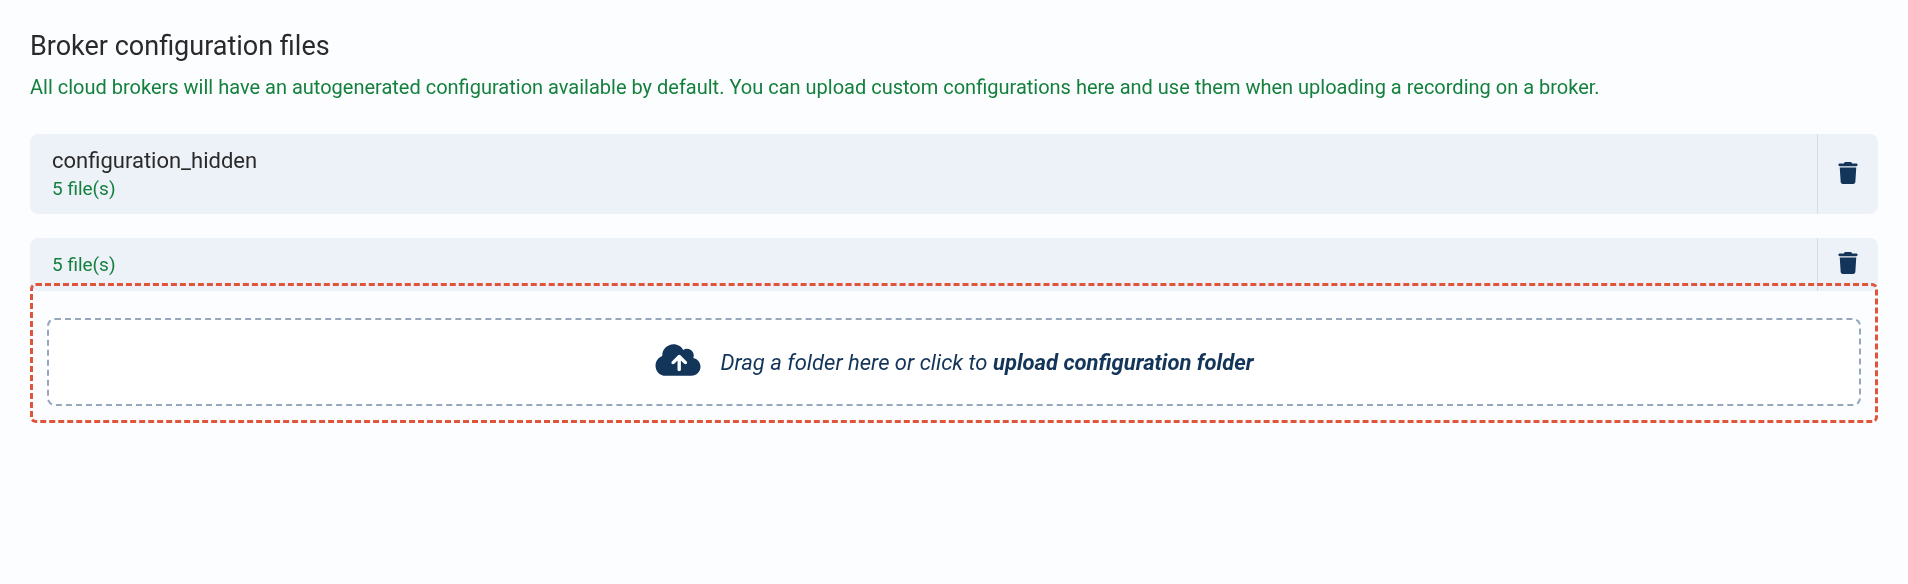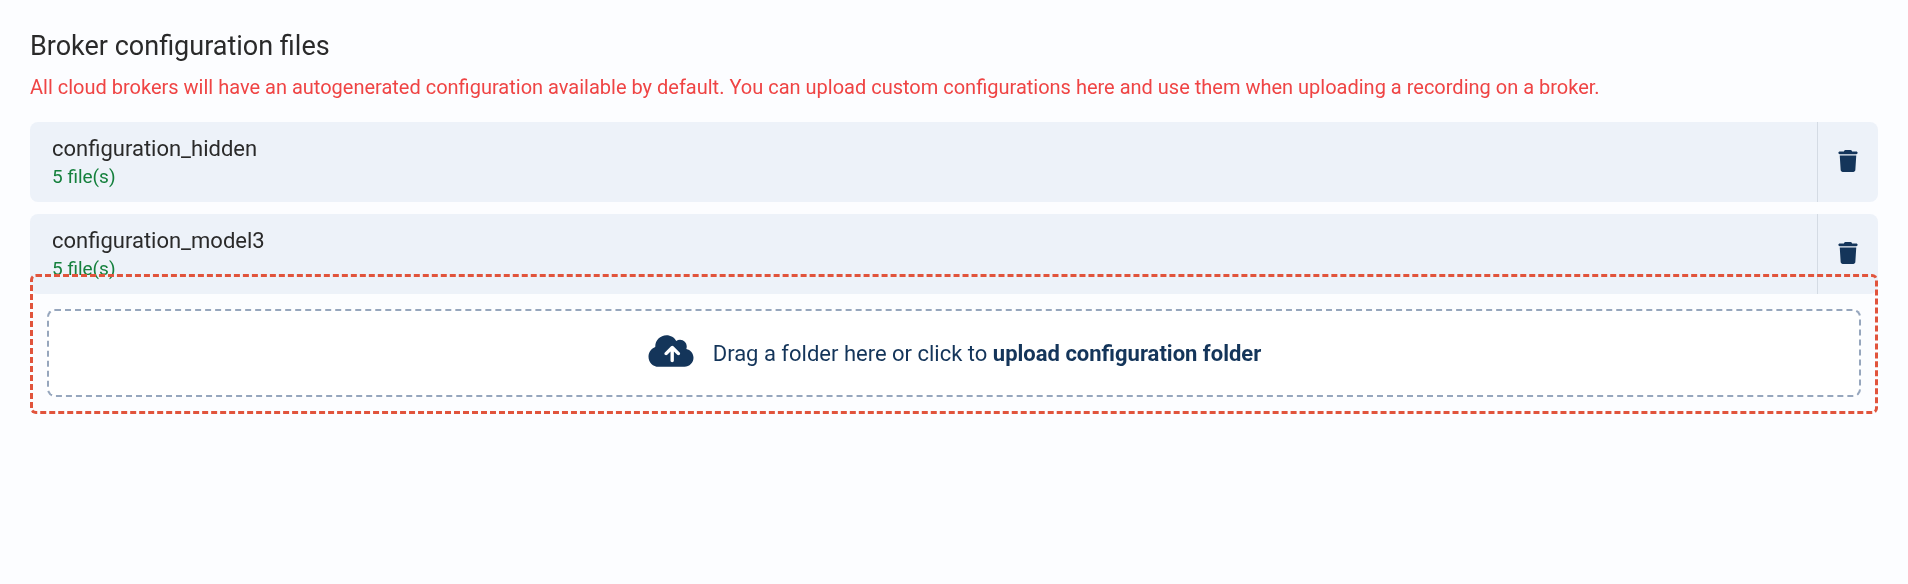--- a/index.html
+++ b/index.html
@@ -14,29 +14,29 @@
       width: 1908px;
     }
     .section-title {
       font-size: 27px;
       font-weight: 400;
       color: #2a2a2a;
       margin-bottom: 10px;
     }
     .section-desc {
       font-size: 20px;
-      color: #ef4444;
+      color: #15803d;
       line-height: 1.5;
-      margin-bottom: 20px;
+      margin-bottom: 32px;
     }
     .config-list {
       display: flex;
       flex-direction: column;
-      gap: 12px;
-      margin-bottom: 20px;
+      gap: 24px;
+      margin-bottom: 32px;
     }
     .config-item {
       background: #edf2f9;
       border-radius: 8px;
       display: flex;
       align-items: center;
       justify-content: space-between;
       padding: 14px 22px;
     }
     .config-info {
@@ -82,20 +82,21 @@
       border: 2px dashed #96a6bd;
       border-radius: 8px;
       background: #fff;
       display: flex;
       align-items: center;
       justify-content: center;
       gap: 18px;
       padding: 22px;
       cursor: pointer;
       margin-top: 22px;
+      font-style: italic;
     }
     .upload-zone svg {
       width: 48px;
       height: 36px;
       fill: #14355a;
     }
     .upload-text {
       font-size: 22px;
       color: #14355a;
     }
@@ -120,21 +121,20 @@
       <span>
         <svg viewBox="0 0 448 512">
             <path d="M135.2 17.7C140.6 6.8 151.7 0 163.8 0h120.4c12.1 0 23.2 6.8 28.6 17.7L320 32h96c17.7 0 32 14.3 32 32s-14.3 32-32 32H32C14.3 96 0 81.7 0 64s14.3-32 32-32h96l7.2-14.3zM32 128h384l-21.2 339c-1.6 25.3-22.6 45-47.9 45H101.1c-25.3 0-46.3-19.7-47.9-45L32 128z"></path>
           </svg>
       </span>
     </button>
   </div>
 
   <div class="config-item">
     <div class="config-info">
-      <div class="config-name">configuration_model3</div>
       <div class="config-count">5 file(s)</div>
     </div>
     <button class="config-delete">
       <span>
         <svg viewBox="0 0 448 512">
             <path d="M135.2 17.7C140.6 6.8 151.7 0 163.8 0h120.4c12.1 0 23.2 6.8 28.6 17.7L320 32h96c17.7 0 32 14.3 32 32s-14.3 32-32 32H32C14.3 96 0 81.7 0 64s14.3-32 32-32h96l7.2-14.3zM32 128h384l-21.2 339c-1.6 25.3-22.6 45-47.9 45H101.1c-25.3 0-46.3-19.7-47.9-45L32 128z"></path>
           </svg>
       </span>
     </button>
   </div>

